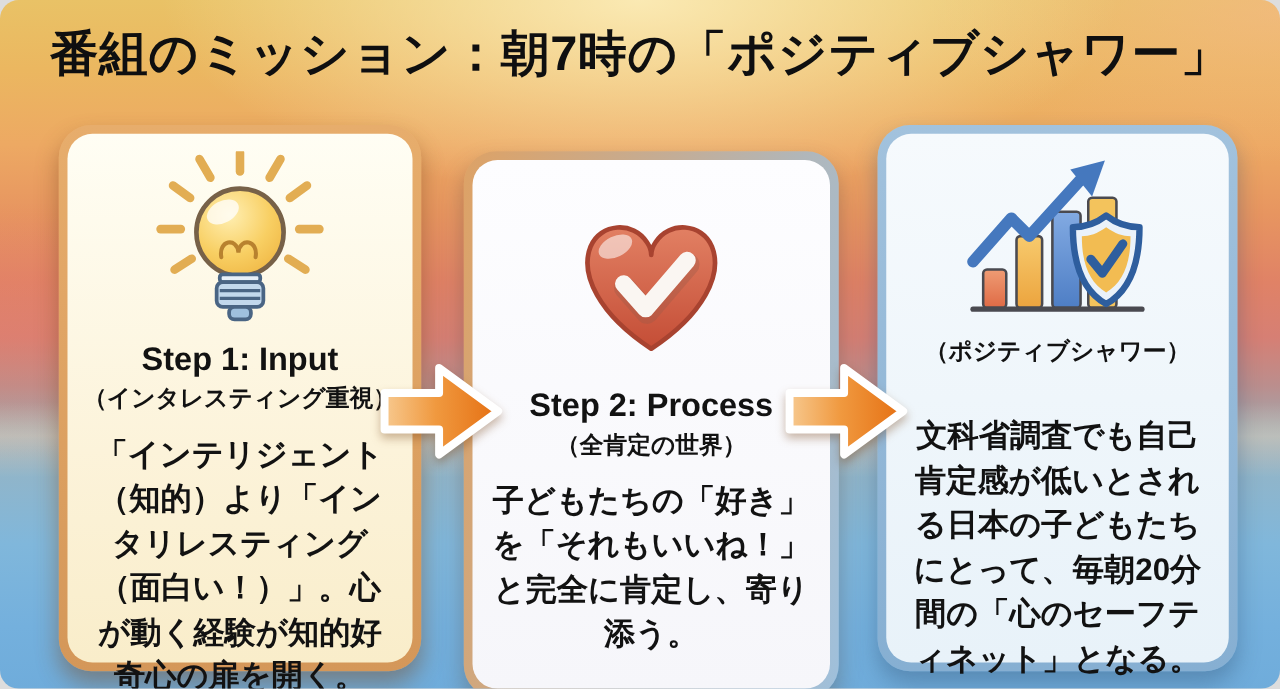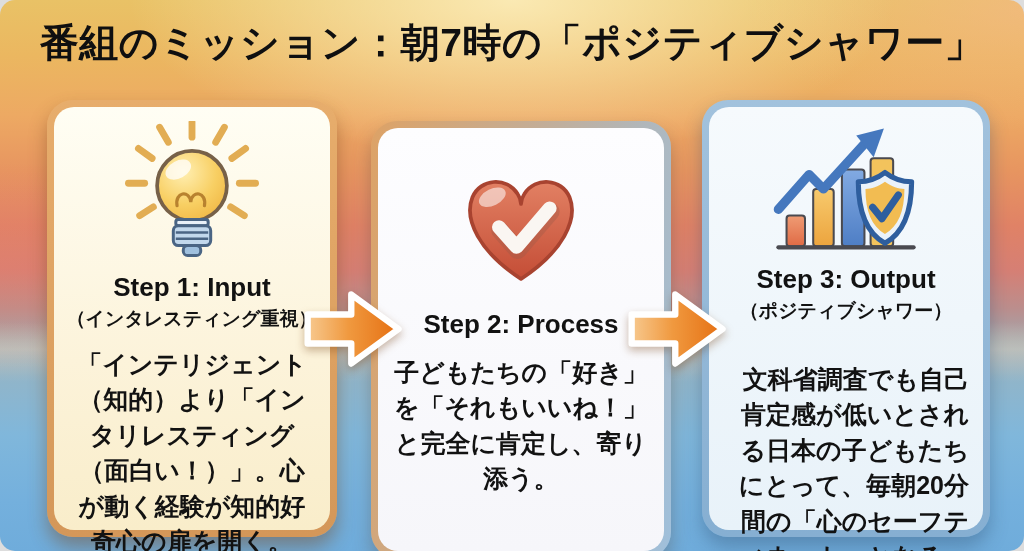--- a/index.html
+++ b/index.html
@@ -103,21 +103,21 @@
     white-space: nowrap;
   }
   .card-body {
     font-size: 25px;
     font-weight: 700;
     color: #121212;
     line-height: 1.42;
     margin-top: 15px;
     text-align: center;
   }
-  .card-3 .card-body { text-align: right; margin-top: 38px; }
+  .card-3 .card-body { text-align: center; margin-top: 38px; }
 
   .arrow {
     position: absolute;
     width: 100px;
     height: 96px;
     z-index: 4;
     filter: drop-shadow(0 4px 4px rgba(110, 55, 10, 0.35));
   }
   .arrow-1 { left: 304px; top: 281px; }
   .arrow-2 { left: 628px; top: 281px; }
@@ -177,20 +177,21 @@
               <stop offset="1" stop-color="#c44d36"></stop>
             </linearGradient>
           </defs>
           <path d="M65 106 C 27 81 13 52 21 32 C 28 15 52 13 62 29 C 64 32 65 35 65 38 C 65 35 66 32 68 29 C 78 13 102 15 109 32 C 117 52 103 81 65 106 Z" fill="url(#heartGrad)" stroke="#a84330" stroke-width="3.4" stroke-linejoin="round"></path>
           <ellipse cx="39" cy="32" rx="13" ry="7.5" fill="#ffffff" opacity="0.55" transform="rotate(-26 39 32)"></ellipse>
           <path d="M45 59 L61 77 L91 42" fill="none" stroke="#9a5a48" stroke-width="16" stroke-linecap="round" stroke-linejoin="round" opacity="0.35" transform="translate(1,3)"></path>
           <path d="M45 59 L61 77 L91 42" fill="none" stroke="#faf6f2" stroke-width="12.5" stroke-linecap="round" stroke-linejoin="round"></path>
         </svg>
       </div>
       <div class="card-title">Step 2: Process</div>
+      <div class="card-subtitle">（全肯定の世界）</div>
       <div class="card-body">子どもたちの「好き」を「それもいいね！」と完全に肯定し、寄り添う。</div>
     </div>
   </div>
 
   <div class="card card-3">
     <div class="card-inner">
       <div class="icon-wrap">
         <svg width="164" height="144" viewBox="0 0 160 140">
           <defs>
             <linearGradient id="bar1g" x1="0" y1="0" x2="0" y2="1">
@@ -211,21 +212,20 @@
           <rect x="48" y="66" width="20" height="56" rx="3" fill="url(#bar2g)" stroke="#4a4a50" stroke-width="2"></rect>
           <rect x="76" y="47" width="22" height="75" rx="3" fill="url(#bar3g)" stroke="#4a4a50" stroke-width="2"></rect>
           <line x1="14" y1="123" x2="146" y2="123" stroke="#4a4a50" stroke-width="4" stroke-linecap="round"></line>
           <polyline points="14,86 44,52 58,66 98,22" fill="none" stroke="#4578be" stroke-width="9" stroke-linecap="round" stroke-linejoin="round"></polyline>
           <polygon points="90,14 117,7 107,35" fill="#4578be"></polygon>
           <path d="M118 50 C 127 57 137 59 144 59 C 144 88 136 109 118 119 C 100 109 92 88 92 59 C 99 59 109 57 118 50 Z" fill="#eaf2fa" stroke="#2e5e9e" stroke-width="5" stroke-linejoin="round"></path>
           <path d="M118 59 C 125 64 131 66 137 66 C 137 88 131 102 118 110 C 105 102 99 88 99 66 C 105 66 111 64 118 59 Z" fill="#f2bc52"></path>
           <path d="M106 84 L115 95 L131 72" fill="none" stroke="#2e5e9e" stroke-width="7" stroke-linecap="round" stroke-linejoin="round"></path>
         </svg>
       </div>
-      <div class="card-title">Step 3: Output</div>
       <div class="card-subtitle">（ポジティブシャワー）</div>
       <div class="card-body">文科省調査でも自己肯定感が低いとされる日本の子どもたち　にとって、毎朝20分間の「心のセーフティネット」となる。</div>
     </div>
   </div>
 
   <svg class="arrow arrow-1" viewBox="0 0 110 100">
     <defs>
       <linearGradient id="ag1" x1="0" y1="0" x2="1" y2="0">
         <stop offset="0" stop-color="#f7c98f"></stop>
         <stop offset="0.45" stop-color="#f0993f"></stop>

